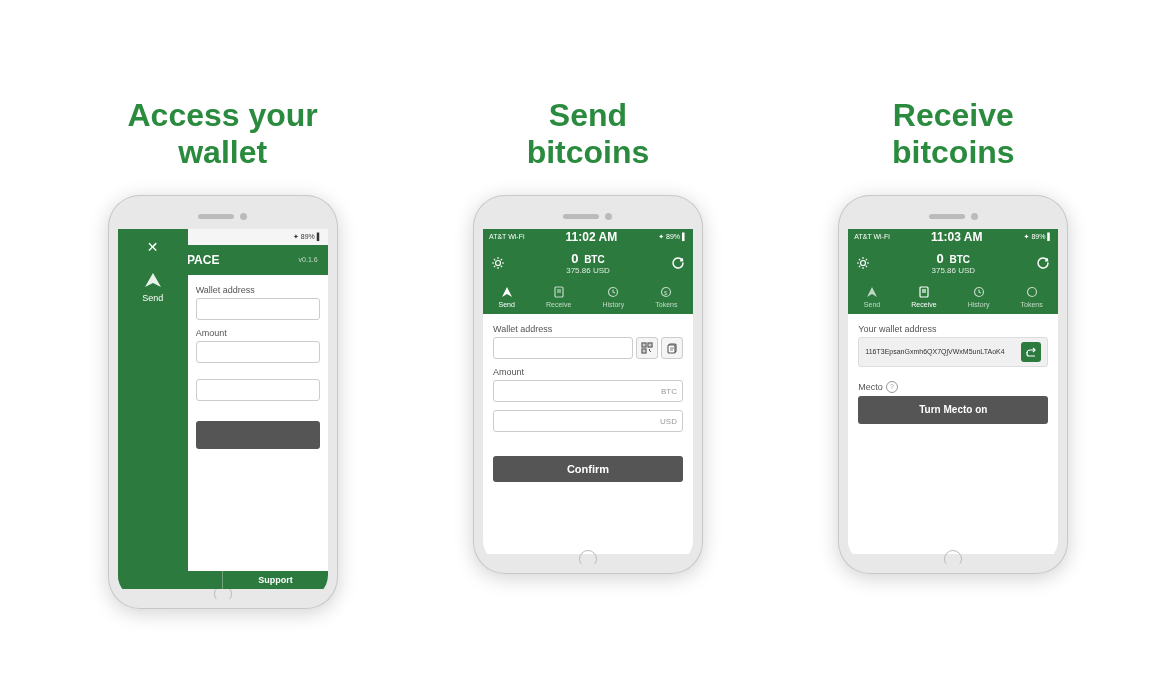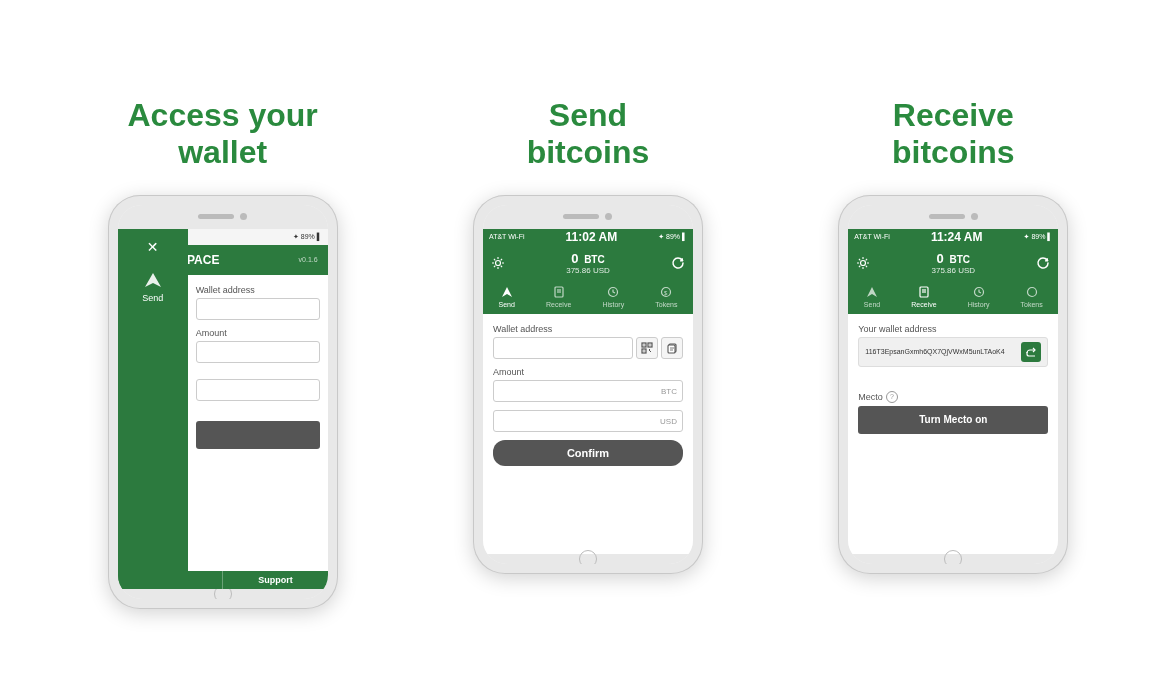--- a/index.html
+++ b/index.html
@@ -261,21 +261,21 @@
       cursor: pointer;
       margin-top: 4px;
     }
 
     .confirm-btn {
       width: 100%;
       height: 26px;
       background: #555;
       color: #fff;
       border: none;
-      border-radius: 12px;
+      border-radius: 3px;
       font-size: 11px;
       font-weight: 600;
       cursor: pointer;
       margin-top: 8px;
     }
 
     .turn-mecto-btn {
       width: 100%;
       height: 28px;
       background: #555;
@@ -348,21 +348,21 @@
       position: absolute;
       right: 6px;
       top: 50%;
       transform: translateY(-50%);
       font-size: 8px;
       color: #999;
     }
 
     .amount-usd {
       position: relative;
-      margin-bottom: 0;
+      margin-bottom: 16px;
     }
 
     .amount-usd .form-input {
       margin-bottom: 0;
       padding-right: 28px;
     }
 
     .wallet-address-display {
       background: #f0f0f0;
       border: 1px solid #ddd;
@@ -635,21 +635,21 @@
 
     <div class="phone">
       <div class="phone-inner">
         <div class="phone-top">
           <div class="phone-speaker"></div>
           <div class="phone-camera"></div>
         </div>
 
         <div class="status-bar">
           <span class="status-left">AT&amp;T Wi-Fi</span>
-          <span class="status-time">11:24 AM</span>
+          <span class="status-time">11:03 AM</span>
           <span class="status-right">✦ 89% ▌</span>
         </div>
 
         <div class="app-header">
           <div>
             <svg width="14" height="14" viewBox="0 0 14 14" fill="white">
               <circle cx="7" cy="7" r="2.5" fill="none" stroke="white" stroke-width="1.2"></circle>
               <path d="M7 1v2M7 11v2M1 7h2M11 7h2M2.9 2.9l1.4 1.4M9.7 9.7l1.4 1.4M2.9 11.1l1.4-1.4M9.7 4.3l1.4-1.4" stroke="white" stroke-width="1.1"></path>
             </svg>
           </div>
@@ -712,21 +712,21 @@
             <span class="wallet-address-text">116T3EpsanGxmh6QX7QjVWxM5unLTAoK4</span>
             <div class="share-btn">
               <svg width="10" height="10" viewBox="0 0 10 10" fill="none" stroke="white" stroke-width="1.2">
                 <path d="M7 1l2 2-2 2"></path>
                 <path d="M1 5v2a2 2 0 0 0 2 2h6"></path>
                 <path d="M9 3H4a3 3 0 0 0-3 3"></path>
               </svg>
             </div>
           </div>
 
-          <div class="form-label" style="margin-top:24px;">
+          <div class="form-label" style="margin-top:14px;">
             <span>Mecto</span>
             <div class="info-icon">?</div>
           </div>
 
           <button class="turn-mecto-btn">Turn Mecto on</button>
         </div>
 
         <div class="phone-home">
           <div class="home-circle"></div>
         </div>

